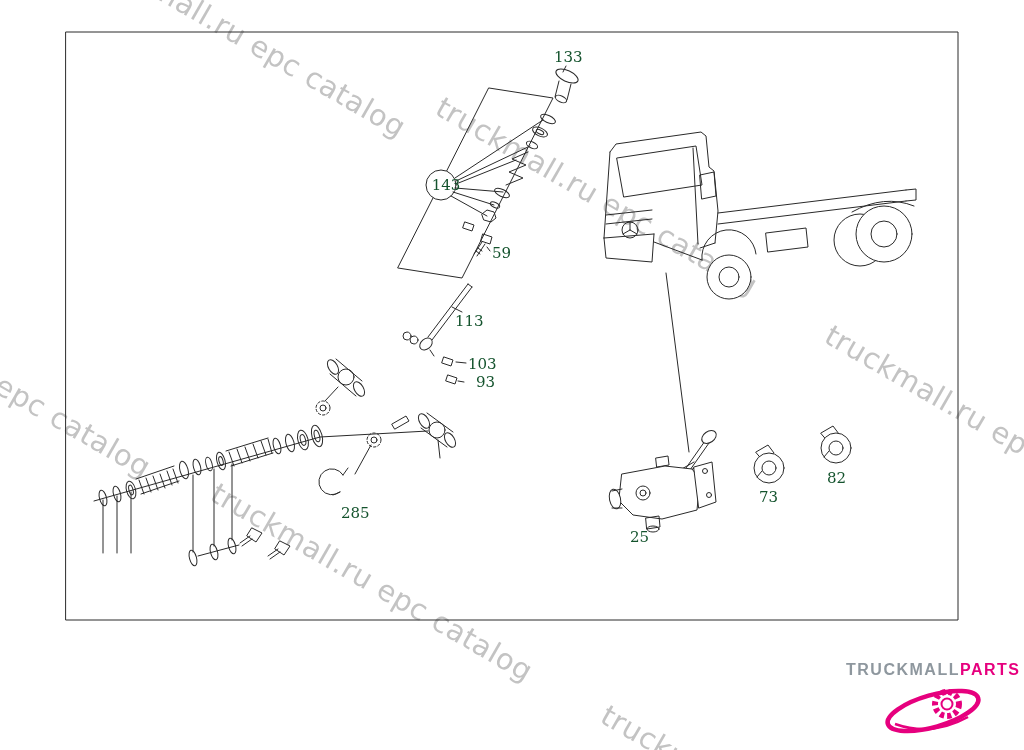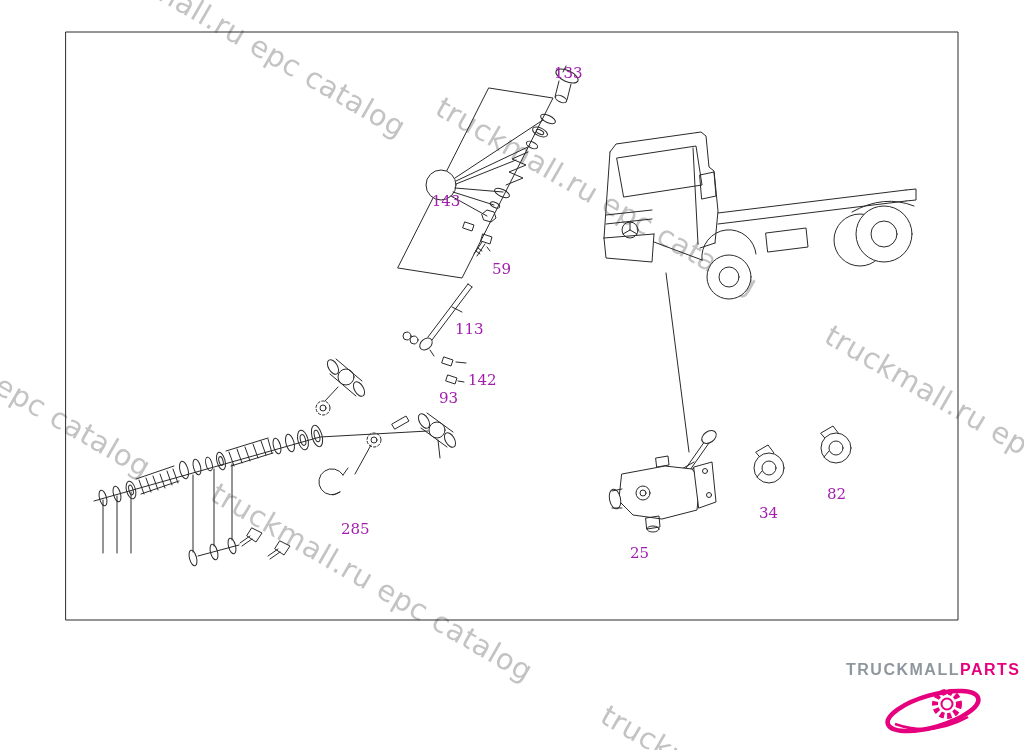--- a/index.html
+++ b/index.html
@@ -2,22 +2,22 @@
 <html><head>
 <meta charset="utf-8">
 <style>
   html,body{margin:0;padding:0;background:#fff;}
   .stage{position:relative;width:1024px;height:750px;background:#fff;overflow:hidden;
          font-family:"DejaVu Sans",sans-serif;}
   .wm{position:absolute;white-space:nowrap;font-size:29px;color:#c3c3c3;
       transform:rotate(30deg);transform-origin:0 0;z-index:1;letter-spacing:.5px;
       font-family:"DejaVu Sans",sans-serif;}
   svg.art{position:absolute;left:0;top:0;z-index:2;}
-  .plabel{position:absolute;z-index:3;font:15px "DejaVu Serif",serif;color:#a21caf;
-          cursor:pointer;margin-top:16px;}
+  .plabel{position:absolute;z-index:3;font:15px "DejaVu Serif",serif;color:#14532d;
+          cursor:pointer;}
   .plabel.center{width:38px;text-align:center;}
   .logo{position:absolute;z-index:3;left:846px;top:661px;
         font-family:"Liberation Sans",sans-serif;font-weight:bold;font-size:16px;
         letter-spacing:1.5px;white-space:nowrap;}
   .logo .g{color:#8e979e;}
   .logo .p{color:#e6007e;text-align:center;}
 </style>
 </head>
 <body>
 
@@ -207,25 +207,25 @@
       <ellipse cx="933" cy="711" rx="47" ry="16" transform="rotate(-16 933 711)" stroke-width="4.5"></ellipse>
       <path d="M895,724 Q932,737 968,717" stroke-width="2.5"></path>
       <circle cx="947" cy="704" r="12" stroke-width="6" stroke-dasharray="4.2 3"></circle>
       <circle cx="947" cy="704" r="5.5" fill="#fff" stroke-width="2"></circle>
     </g>
   </svg>
 
   <span class="plabel" style="left:554px;top:48px">133</span>
   <span class="plabel center" style="left:427px;top:176px">143</span>
   <span class="plabel" style="left:492px;top:244px">59</span>
-  <span class="plabel" style="left:455px;top:304px">113</span>
-  <span class="plabel" style="left:468px;top:355px">142</span>
-  <span class="plabel" style="left:439px;top:373px">93</span>
+  <span class="plabel" style="left:455px;top:312px">113</span>
+  <span class="plabel" style="left:468px;top:355px">103</span>
+  <span class="plabel" style="left:476px;top:373px">93</span>
   <span class="plabel" style="left:341px;top:504px">285</span>
   <span class="plabel" style="left:630px;top:528px">25</span>
-  <span class="plabel" style="left:759px;top:488px">34</span>
+  <span class="plabel" style="left:759px;top:488px">73</span>
   <span class="plabel" style="left:827px;top:469px">82</span>
 
   <div class="logo">
     <span class="g">TRUCKMALL</span><span class="p">PARTS</span>
   </div>
 
 </div>
 
 </body></html>

